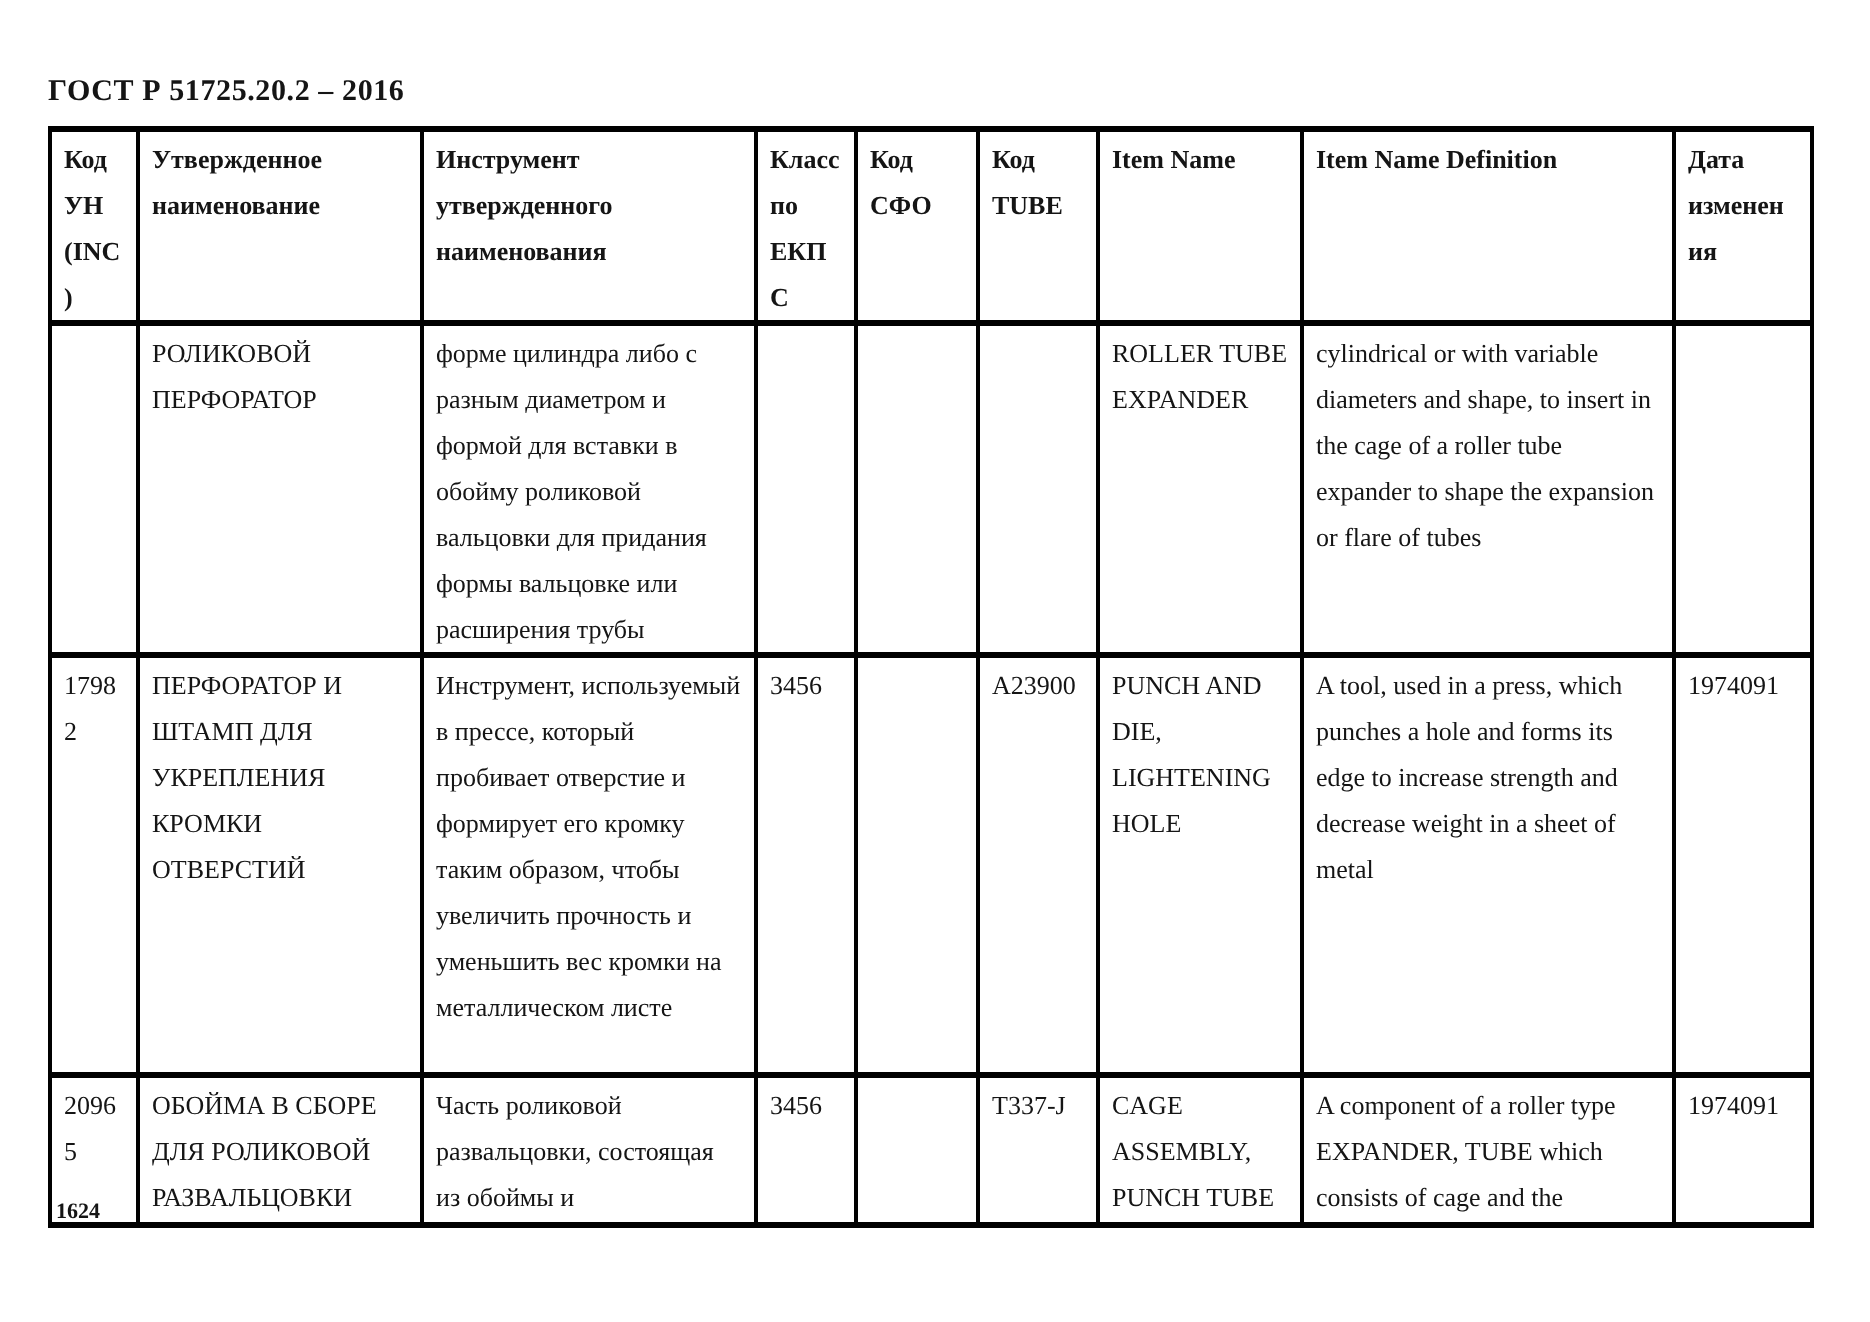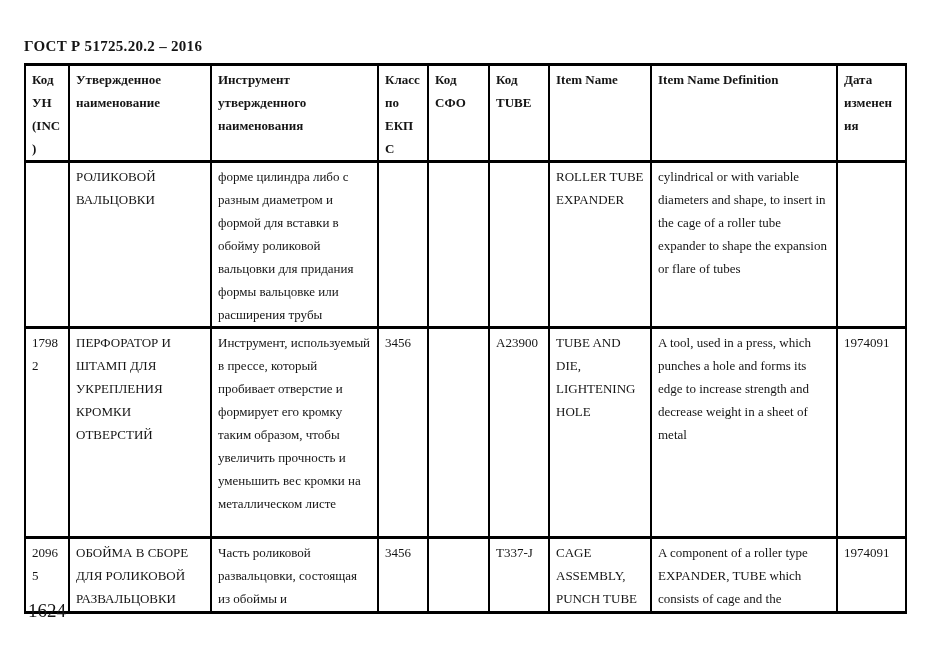--- a/index.html
+++ b/index.html
@@ -48,21 +48,22 @@
     overflow: hidden;
   }
   table.doc-table th {
     font-weight: bold;
     font-family: Liberation Serif, serif;
   }
   .page-number {
     position: absolute;
     left: 28px;
     top: 600px;
-    font-size: 19px;
+    font-size: 11px;
+    font-weight: bold;
   }
 </style>
 </head>
 <body>
 
 <div class="doc-header-title">ГОСТ Р 51725.20.2 – 2016</div>
 
 <table class="doc-table">
   <colgroup>
     <col style="width:44px">
@@ -82,37 +83,37 @@
       <th>Инструмент утвержденного наименования</th>
       <th>Класс по ЕКПС</th>
       <th>Код СФО</th>
       <th>Код TUBE</th>
       <th>Item Name</th>
       <th>Item Name Definition</th>
       <th>Дата изменения</th>
     </tr>
     <tr style="height:164px">
       <td></td>
-      <td>РОЛИКОВОЙ ВАЛЬЦОВКИ</td>
+      <td>РОЛИКОВОЙ ПЕРФОРАТОР</td>
       <td>форме цилиндра либо с разным диаметром и формой для вставки в обойму роликовой вальцовки для придания формы вальцовке или расширения трубы</td>
       <td></td>
       <td></td>
       <td></td>
       <td>ROLLER TUBE EXPANDER</td>
       <td>cylindrical or with variable diameters and shape, to insert in the cage of a roller tube expander to shape the expansion or flare of tubes</td>
       <td></td>
     </tr>
     <tr style="height:210px">
       <td>17982</td>
       <td>ПЕРФОРАТОР И ШТАМП ДЛЯ УКРЕПЛЕНИЯ КРОМКИ ОТВЕРСТИЙ</td>
       <td>Инструмент, используемый в прессе, который пробивает отверстие и формирует его кромку таким образом, чтобы увеличить прочность и уменьшить вес кромки на металлическом листе</td>
       <td>3456</td>
       <td></td>
       <td>A23900</td>
-      <td>TUBE AND DIE, LIGHTENING HOLE</td>
+      <td>PUNCH AND DIE, LIGHTENING HOLE</td>
       <td>A tool, used in a press, which punches a hole and forms its edge to increase strength and decrease weight in a sheet of metal</td>
       <td>1974091</td>
     </tr>
     <tr style="height:75px">
       <td>20965</td>
       <td>ОБОЙМА В СБОРЕ ДЛЯ РОЛИКОВОЙ РАЗВАЛЬЦОВКИ</td>
       <td>Часть роликовой развальцовки, состоящая из обоймы и</td>
       <td>3456</td>
       <td></td>
       <td>T337-J</td>

